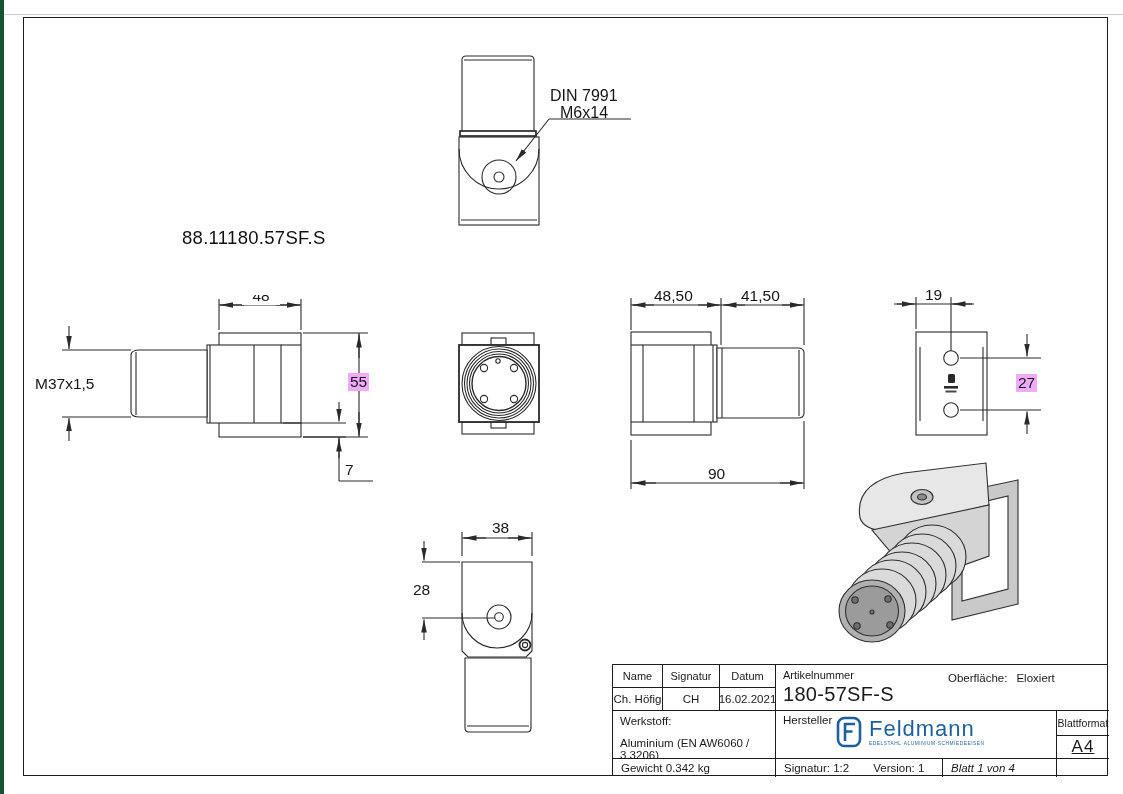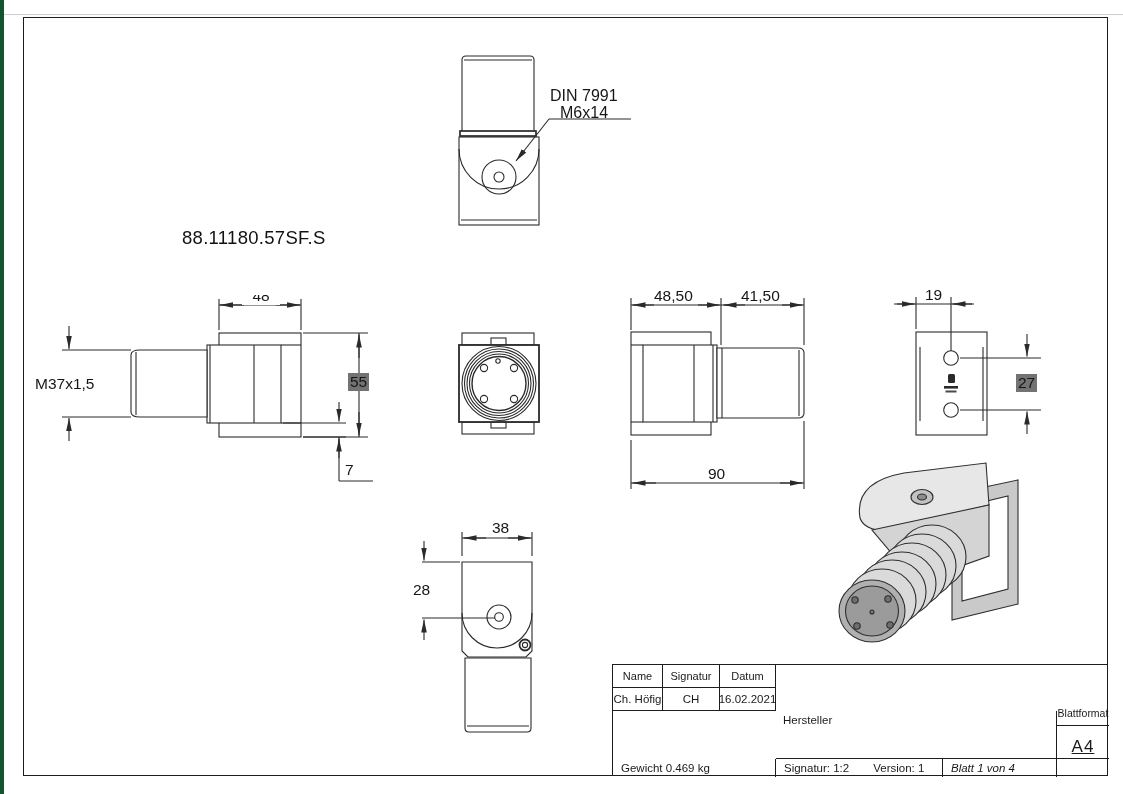--- a/index.html
+++ b/index.html
@@ -1,21 +1,21 @@
 <!DOCTYPE html>
 <html><head>
 <meta charset="utf-8">
 <style>
   html,body{margin:0;padding:0;background:#fff;}
   .page{position:relative;width:1123px;height:794px;background:#fff;overflow:hidden;
         font-family:"Liberation Sans",sans-serif;color:#1a1a1a;border-left:4px solid #14532d;}
   .shadowline{position:absolute;left:0;top:14px;width:1123px;height:1px;background:#cdcdcd;}
   .frame{position:absolute;left:19px;top:17px;width:1083px;height:757px;border:1.6px solid #1d1d1d;}
   svg.canvas{position:absolute;left:0;top:0;}
-  .dim{position:absolute;font-size:15.5px;color:#161616;white-space:nowrap;background:#737373;padding:0 2px;}
+  .dim{position:absolute;font-size:15.5px;color:#161616;white-space:nowrap;background:#f0abfc;padding:0 2px;}
   .note{position:absolute;font-size:16px;color:#161616;white-space:nowrap;}
   .pn{position:absolute;font-size:18.5px;color:#111;white-space:nowrap;letter-spacing:.3px;}
   
   .tb{position:absolute;left:608px;top:664px;width:496px;height:112px;border:1.4px solid #1d1d1d;box-sizing:border-box;background:#fff;}
   .tb-cell{position:absolute;box-sizing:border-box;font-size:11px;display:flex;align-items:center;justify-content:center;overflow:hidden;}
   .br{border-right:1.2px solid #1d1d1d;}
   .bb{border-bottom:1.2px solid #1d1d1d;}
   .tb-left{justify-content:flex-start;padding-left:8px;}
   .tb-val{font-size:11.5px;}
   .artikel-label{position:absolute;left:7px;top:4px;font-size:11px;}
@@ -249,30 +249,51 @@
   <span class="dim" style="left:407px;top:581px;background:none;">28</span>
 
   <div class="tb">
     <div class="tb-cell br bb" style="left:0;top:0;width:50px;height:23px;">Name</div>
     <div class="tb-cell br bb" style="left:50px;top:0;width:57px;height:23px;">Signatur</div>
     <div class="tb-cell br bb" style="left:107px;top:0;width:56px;height:23px;">Datum</div>
     <div class="tb-cell br bb tb-val" style="left:0;top:23px;width:50px;height:23px;">Ch. Höfig</div>
     <div class="tb-cell br bb tb-val" style="left:50px;top:23px;width:57px;height:23px;">CH</div>
     <div class="tb-cell br bb tb-val" style="left:107px;top:23px;width:56px;height:23px;">16.02.2021</div>
 
-
+    <div class="tb-cell bb" style="left:163px;top:0;width:333px;height:46px;">
+      <span class="artikel-label">Artikelnummer</span>
+      <span class="artikel-value">180-57SF-S</span>
+      <span class="oberfl">
+        <span>Oberfläche:</span><span>Eloxiert</span>
+      </span>
+    </div>
+
+    <div class="tb-cell br bb" style="left:0;top:46px;width:163px;height:48px;align-items:flex-start;justify-content:flex-start;">
+      <span style="position:absolute;left:7px;top:4px;font-size:11.5px;">Werkstoff:</span>
+      <span style="position:absolute;left:7px;top:26px;font-size:11.5px;">Aluminium (EN AW6060 / 3.3206)</span>
+    </div>
 
     <div class="tb-cell br bb" style="left:163px;top:46px;width:281px;height:48px;">
       <span class="hers-label">Hersteller</span>
-    </div>
-
-    <div class="tb-cell bb" style="left:444px;top:36px;width:52px;height:25px;font-size:10.5px;">Blattformat</div>
+      <div class="logo">
+        <svg width="26" height="32" viewBox="0 0 26 32">
+          <rect x="2" y="2" width="22" height="28" rx="6.5" fill="none" stroke="#1e5f9e" stroke-width="2.6"></rect>
+          <path d="M9,25 V8 H19 M9,15.5 H16.5" fill="none" stroke="#1e5f9e" stroke-width="2.6"></path>
+        </svg>
+        <div class="logo-texts">
+          <span class="logo-name">Feldmann</span>
+          <span class="logo-sub">EDELSTAHL·ALUMINIUM·SCHMIEDEEISEN</span>
+        </div>
+      </div>
+    </div>
+
+    <div class="tb-cell bb" style="left:444px;top:46px;width:52px;height:25px;font-size:10.5px;">Blattformat</div>
     <div class="tb-cell bb a4" style="left:444px;top:71px;width:52px;height:23px;text-decoration:underline;">A4</div>
 
-    <div class="tb-cell br tb-left tb-val" style="left:0;top:94px;width:163px;height:18px;">Gewicht 0.469 kg</div>
+    <div class="tb-cell br tb-left tb-val" style="left:0;top:94px;width:163px;height:18px;">Gewicht 0.342 kg</div>
     <div class="tb-cell br tb-left" style="left:163px;top:94px;width:167px;height:18px;">
       <span class="tb-val" style="margin-right:24px;">Signatur: 1:2</span>
       <span class="tb-val">Version: 1</span>
     </div>
     <div class="tb-cell br tb-left tb-val" style="left:330px;top:94px;width:114px;height:18px;font-style:italic;">Blatt 1 von 4</div>
     <div class="tb-cell" style="left:444px;top:94px;width:52px;height:18px;"></div>
   </div>
 </div>
 
 </body></html>

